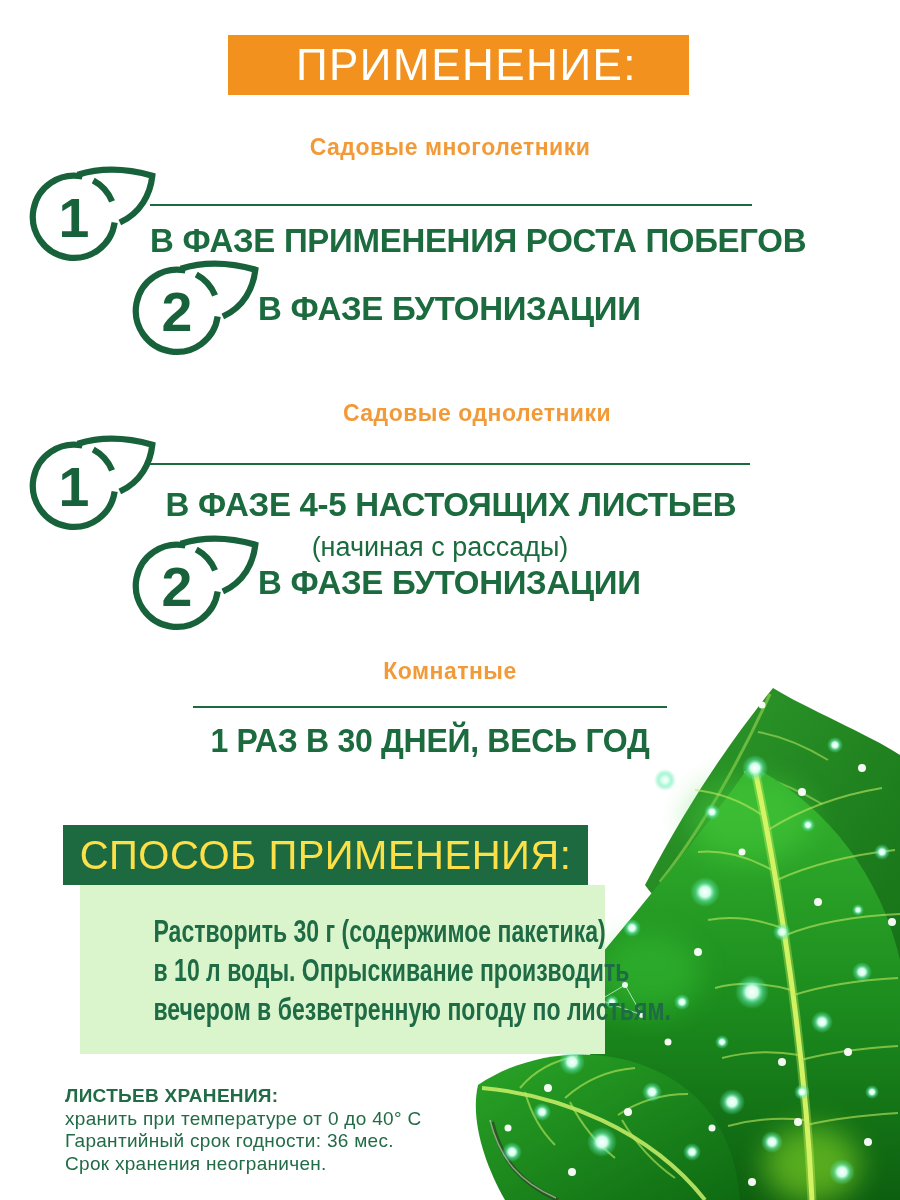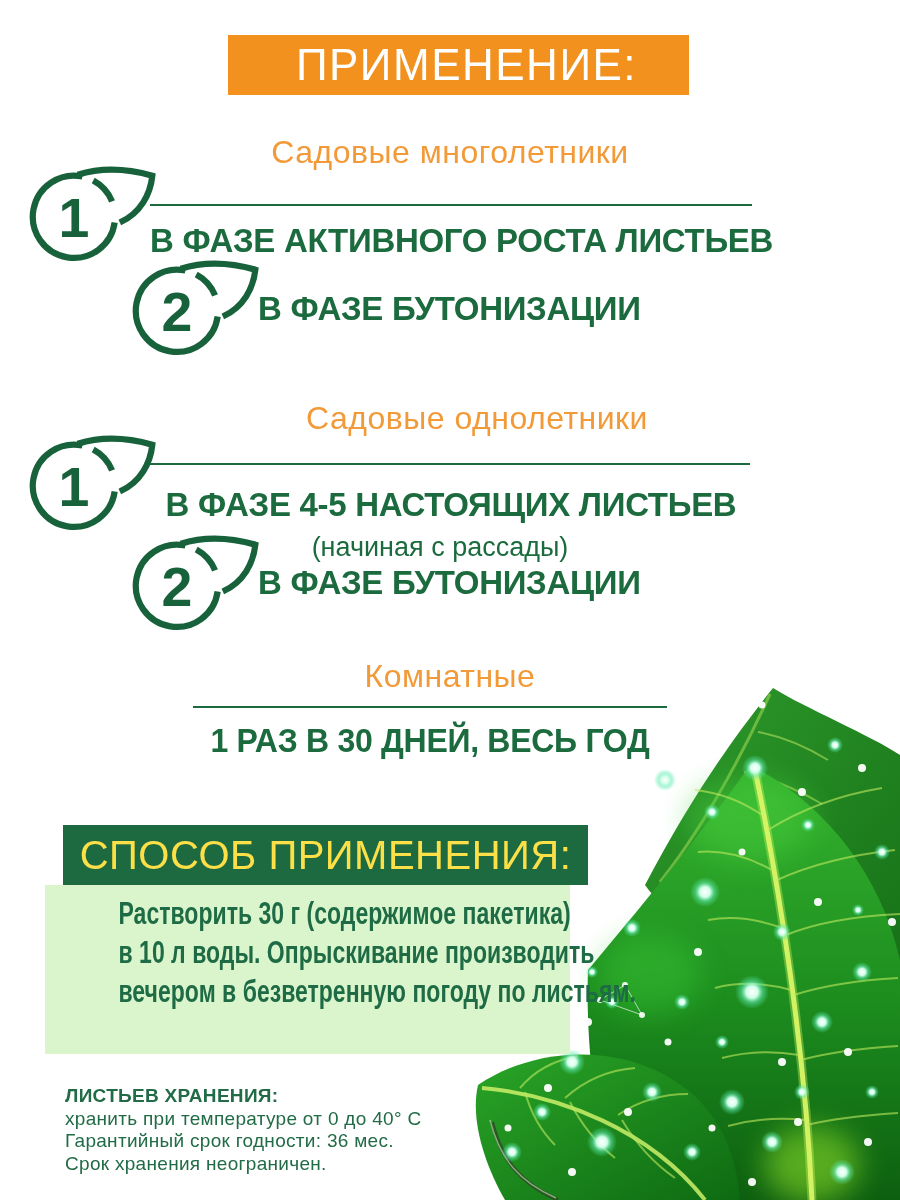--- a/index.html
+++ b/index.html
@@ -10,21 +10,21 @@
   .abs{position:absolute;}
   
   .banner{
     left:228px;top:35px;width:445px;height:60px;background:var(--orange,#F2911D);
     color:#fff;display:flex;align-items:center;justify-content:center;
     font-size:44px;font-weight:500;letter-spacing:1.5px;z-index:1;padding-left:16px;
   }
   
   .slabel{
     left:0;width:900px;text-align:center;color:var(--orange-text,#F29A38);
-    font-size:32px;font-weight:400;letter-spacing:.5px;z-index:1;
+    font-size:23px;font-weight:700;letter-spacing:.5px;z-index:1;
   }
   
   .rule{height:2px;background:var(--text-green,#1B6B3E);z-index:1;}
   
   .itemtext{
     color:var(--text-green,#1B6B3E);font-weight:700;font-size:33px;
     letter-spacing:-.3px;white-space:nowrap;z-index:1;
   }
   .center{text-align:center;}
   .subtext{
@@ -34,22 +34,22 @@
   
   .badge{width:132px;height:106px;z-index:1;}
   .badge svg{display:block;width:100%;height:100%;color:var(--green-badge,#17623A);}
   
   .method-banner{
     left:63px;top:825px;width:525px;height:60px;background:var(--green-banner,#1D6A40);
     color:#fde047;display:flex;align-items:center;justify-content:center;
     font-size:40px;font-weight:500;letter-spacing:.5px;z-index:2;
   }
   .method-box{
-    left:45px;top:885px;width:525px;height:169px;background:var(--green-light,#DAF5CC);
-    z-index:2;padding-top:9px;box-sizing:border-box;
+    left:80px;top:885px;width:525px;height:169px;background:var(--green-light,#DAF5CC);
+    z-index:2;padding-top:27px;box-sizing:border-box;
   }
   .method-line{
     text-align:center;color:#1E6B45;font-size:32px;font-weight:700;line-height:39px;
     transform:scaleX(.72);transform-origin:50% 50%;white-space:nowrap;
   }
   
   .storage{
     left:65px;top:1085px;width:420px;color:var(--storage-green,#216B46);
     font-size:19px;line-height:22.5px;letter-spacing:.3px;z-index:2;
   }
@@ -70,21 +70,21 @@
 
   <div class="abs badge" style="left:28px;top:159px;">
     <svg viewBox="0 0 138 110">
       <path d="M 56.9 17.9 A 43 43 0 1 0 90.6 66" fill="none" stroke="currentColor" stroke-width="6.5"></path>
       <path d="M 68.2 22 A 43 43 0 0 1 87.9 43.9" fill="none" stroke="currentColor" stroke-width="6.5"></path>
       <path d="M 52 16 C 74 9 102 9 130 17 C 128 36 118 56 96 66" fill="none" stroke="currentColor" stroke-width="6.5"></path>
       <text x="48" y="81" font-size="58" font-weight="bold" text-anchor="middle" fill="currentColor">1</text>
     </svg>
   </div>
   <div class="abs rule" style="left:150px;top:204px;width:602px;"></div>
-  <div class="abs itemtext center" style="left:150px;top:222px;width:602px;">В ФАЗЕ АКТИВНОГО РОСТА ЛИСТЬЕВ</div>
+  <div class="abs itemtext center" style="left:150px;top:222px;width:602px;">В ФАЗЕ ПРИМЕНЕНИЯ РОСТА ПОБЕГОВ</div>
 
   <div class="abs badge" style="left:131px;top:253px;">
     <svg viewBox="0 0 138 110">
       <path d="M 56.9 17.9 A 43 43 0 1 0 90.6 66" fill="none" stroke="currentColor" stroke-width="6.5"></path>
       <path d="M 68.2 22 A 43 43 0 0 1 87.9 43.9" fill="none" stroke="currentColor" stroke-width="6.5"></path>
       <path d="M 52 16 C 74 9 102 9 130 17 C 128 36 118 56 96 66" fill="none" stroke="currentColor" stroke-width="6.5"></path>
       <text x="48" y="81" font-size="58" font-weight="bold" text-anchor="middle" fill="currentColor">2</text>
     </svg>
   </div>
   <div class="abs itemtext" style="left:258px;top:290px;">В ФАЗЕ БУТОНИЗАЦИИ</div>

